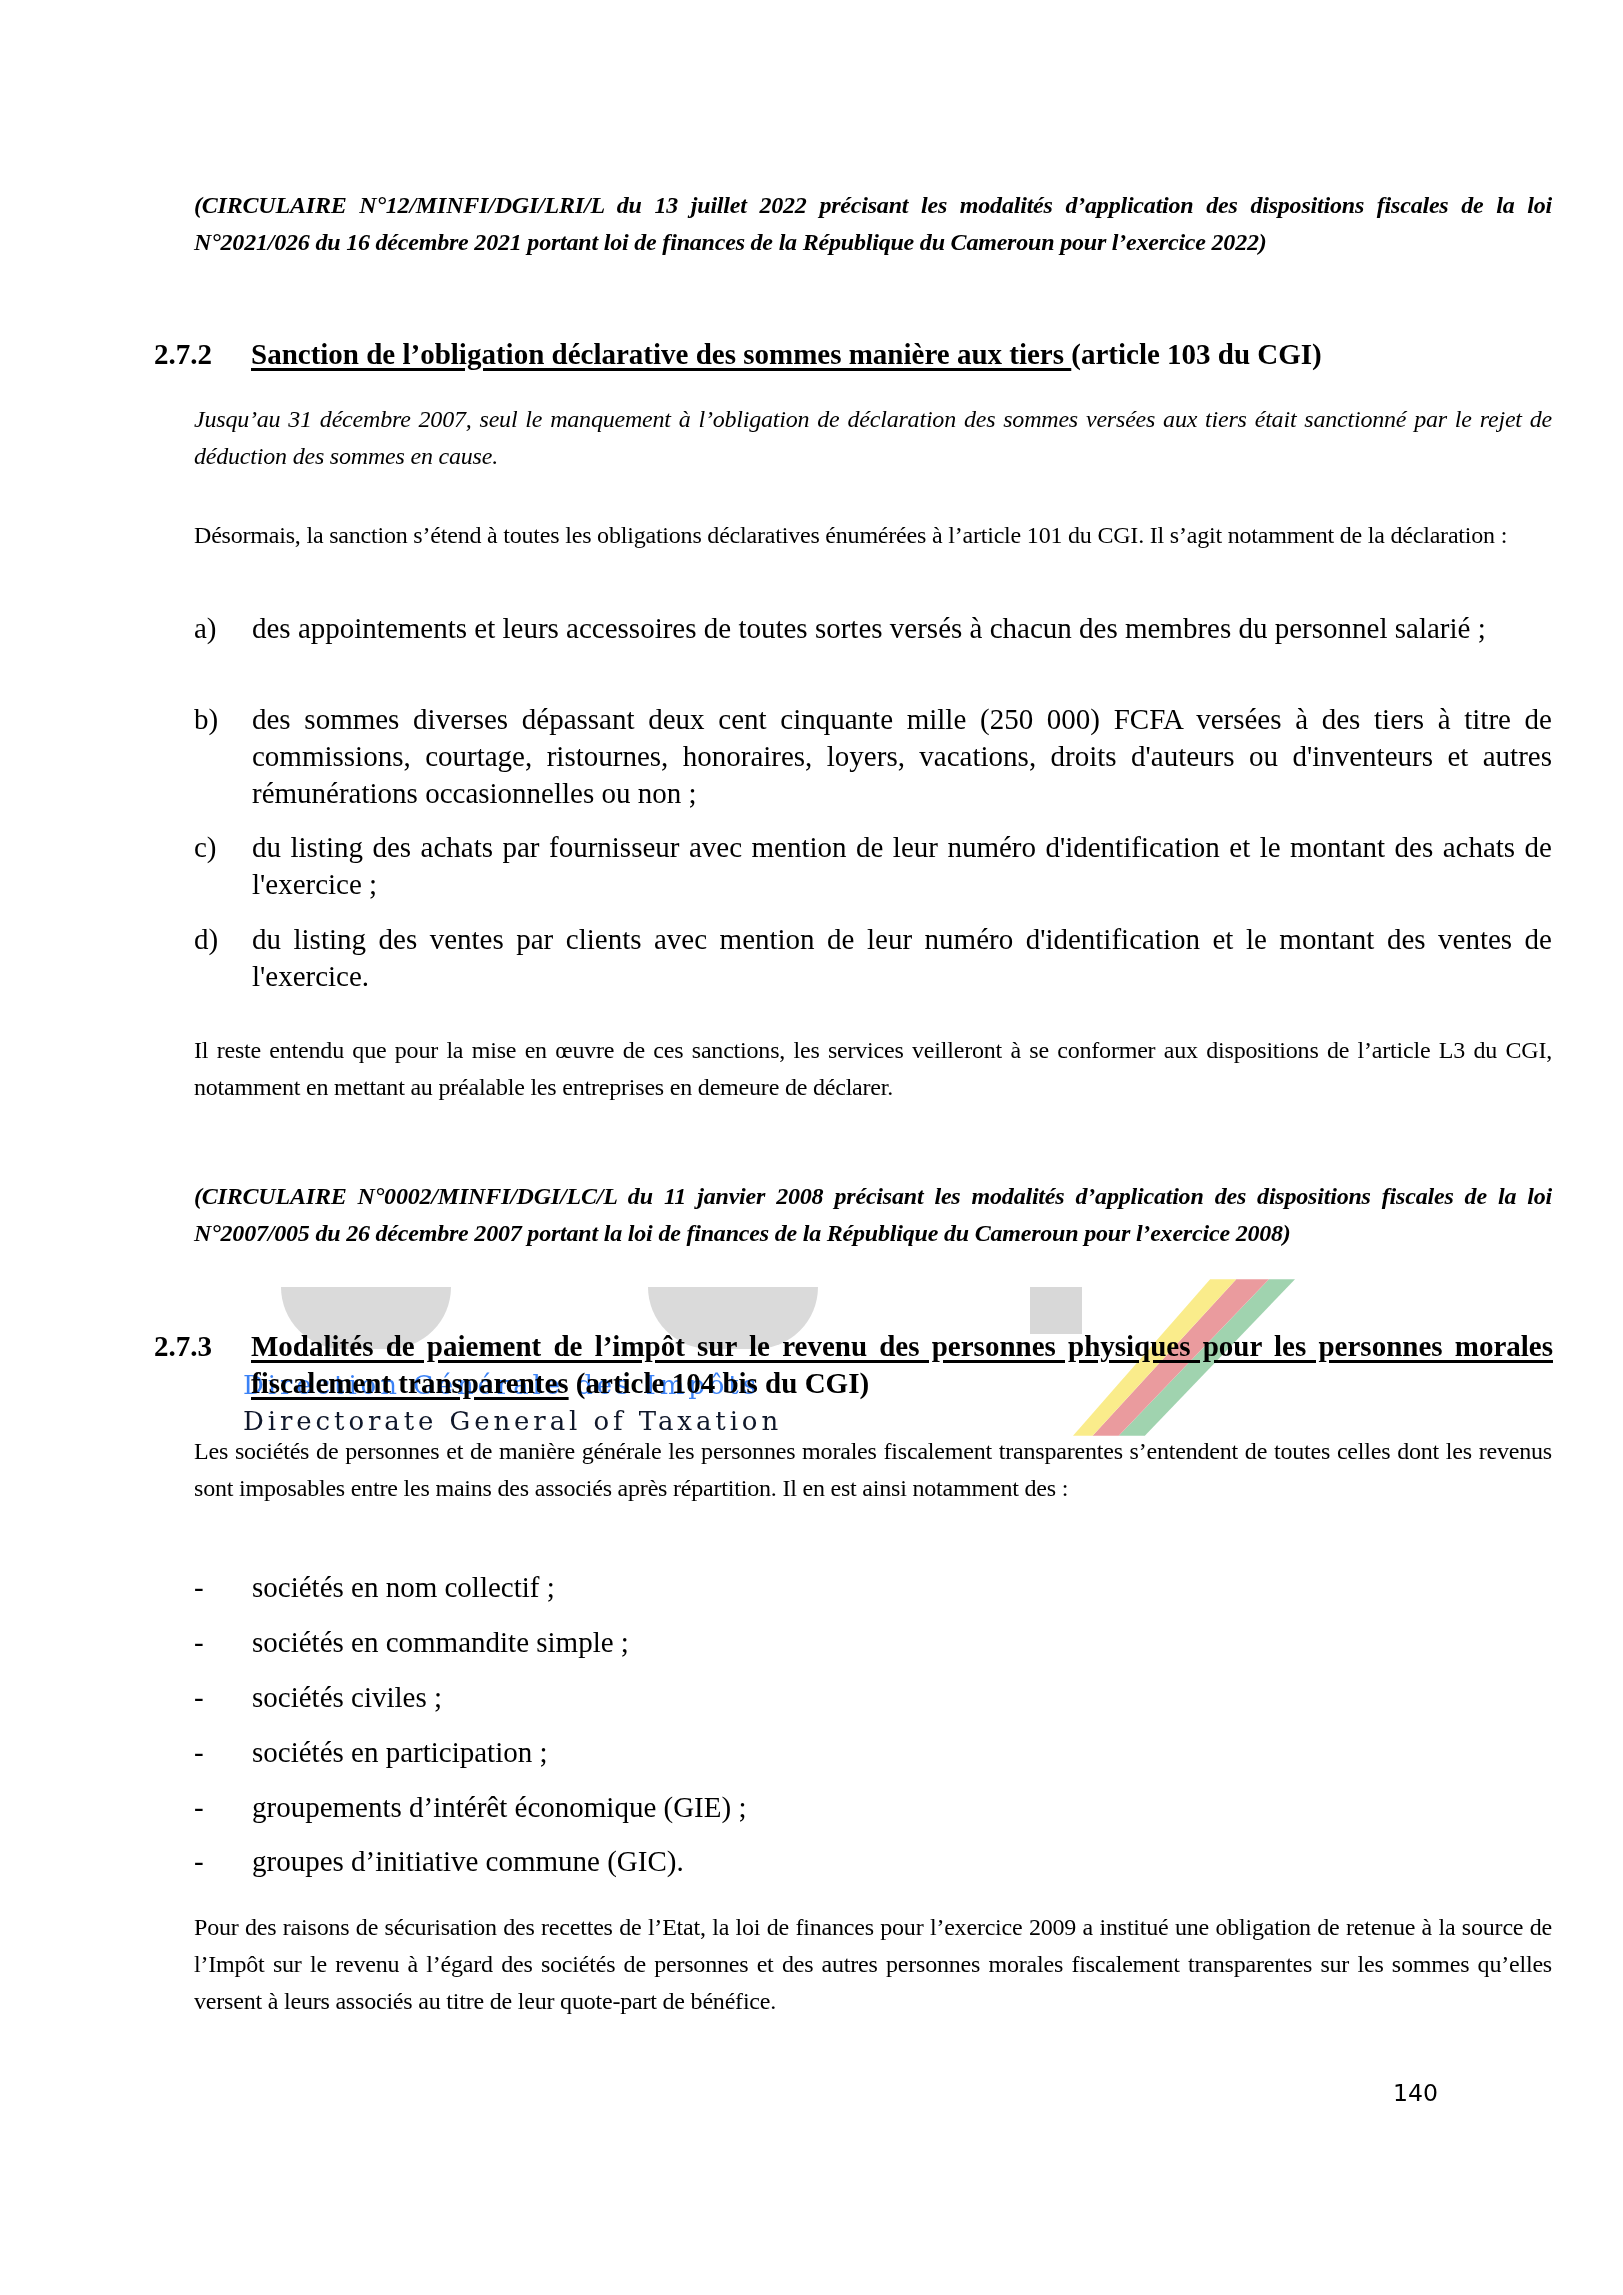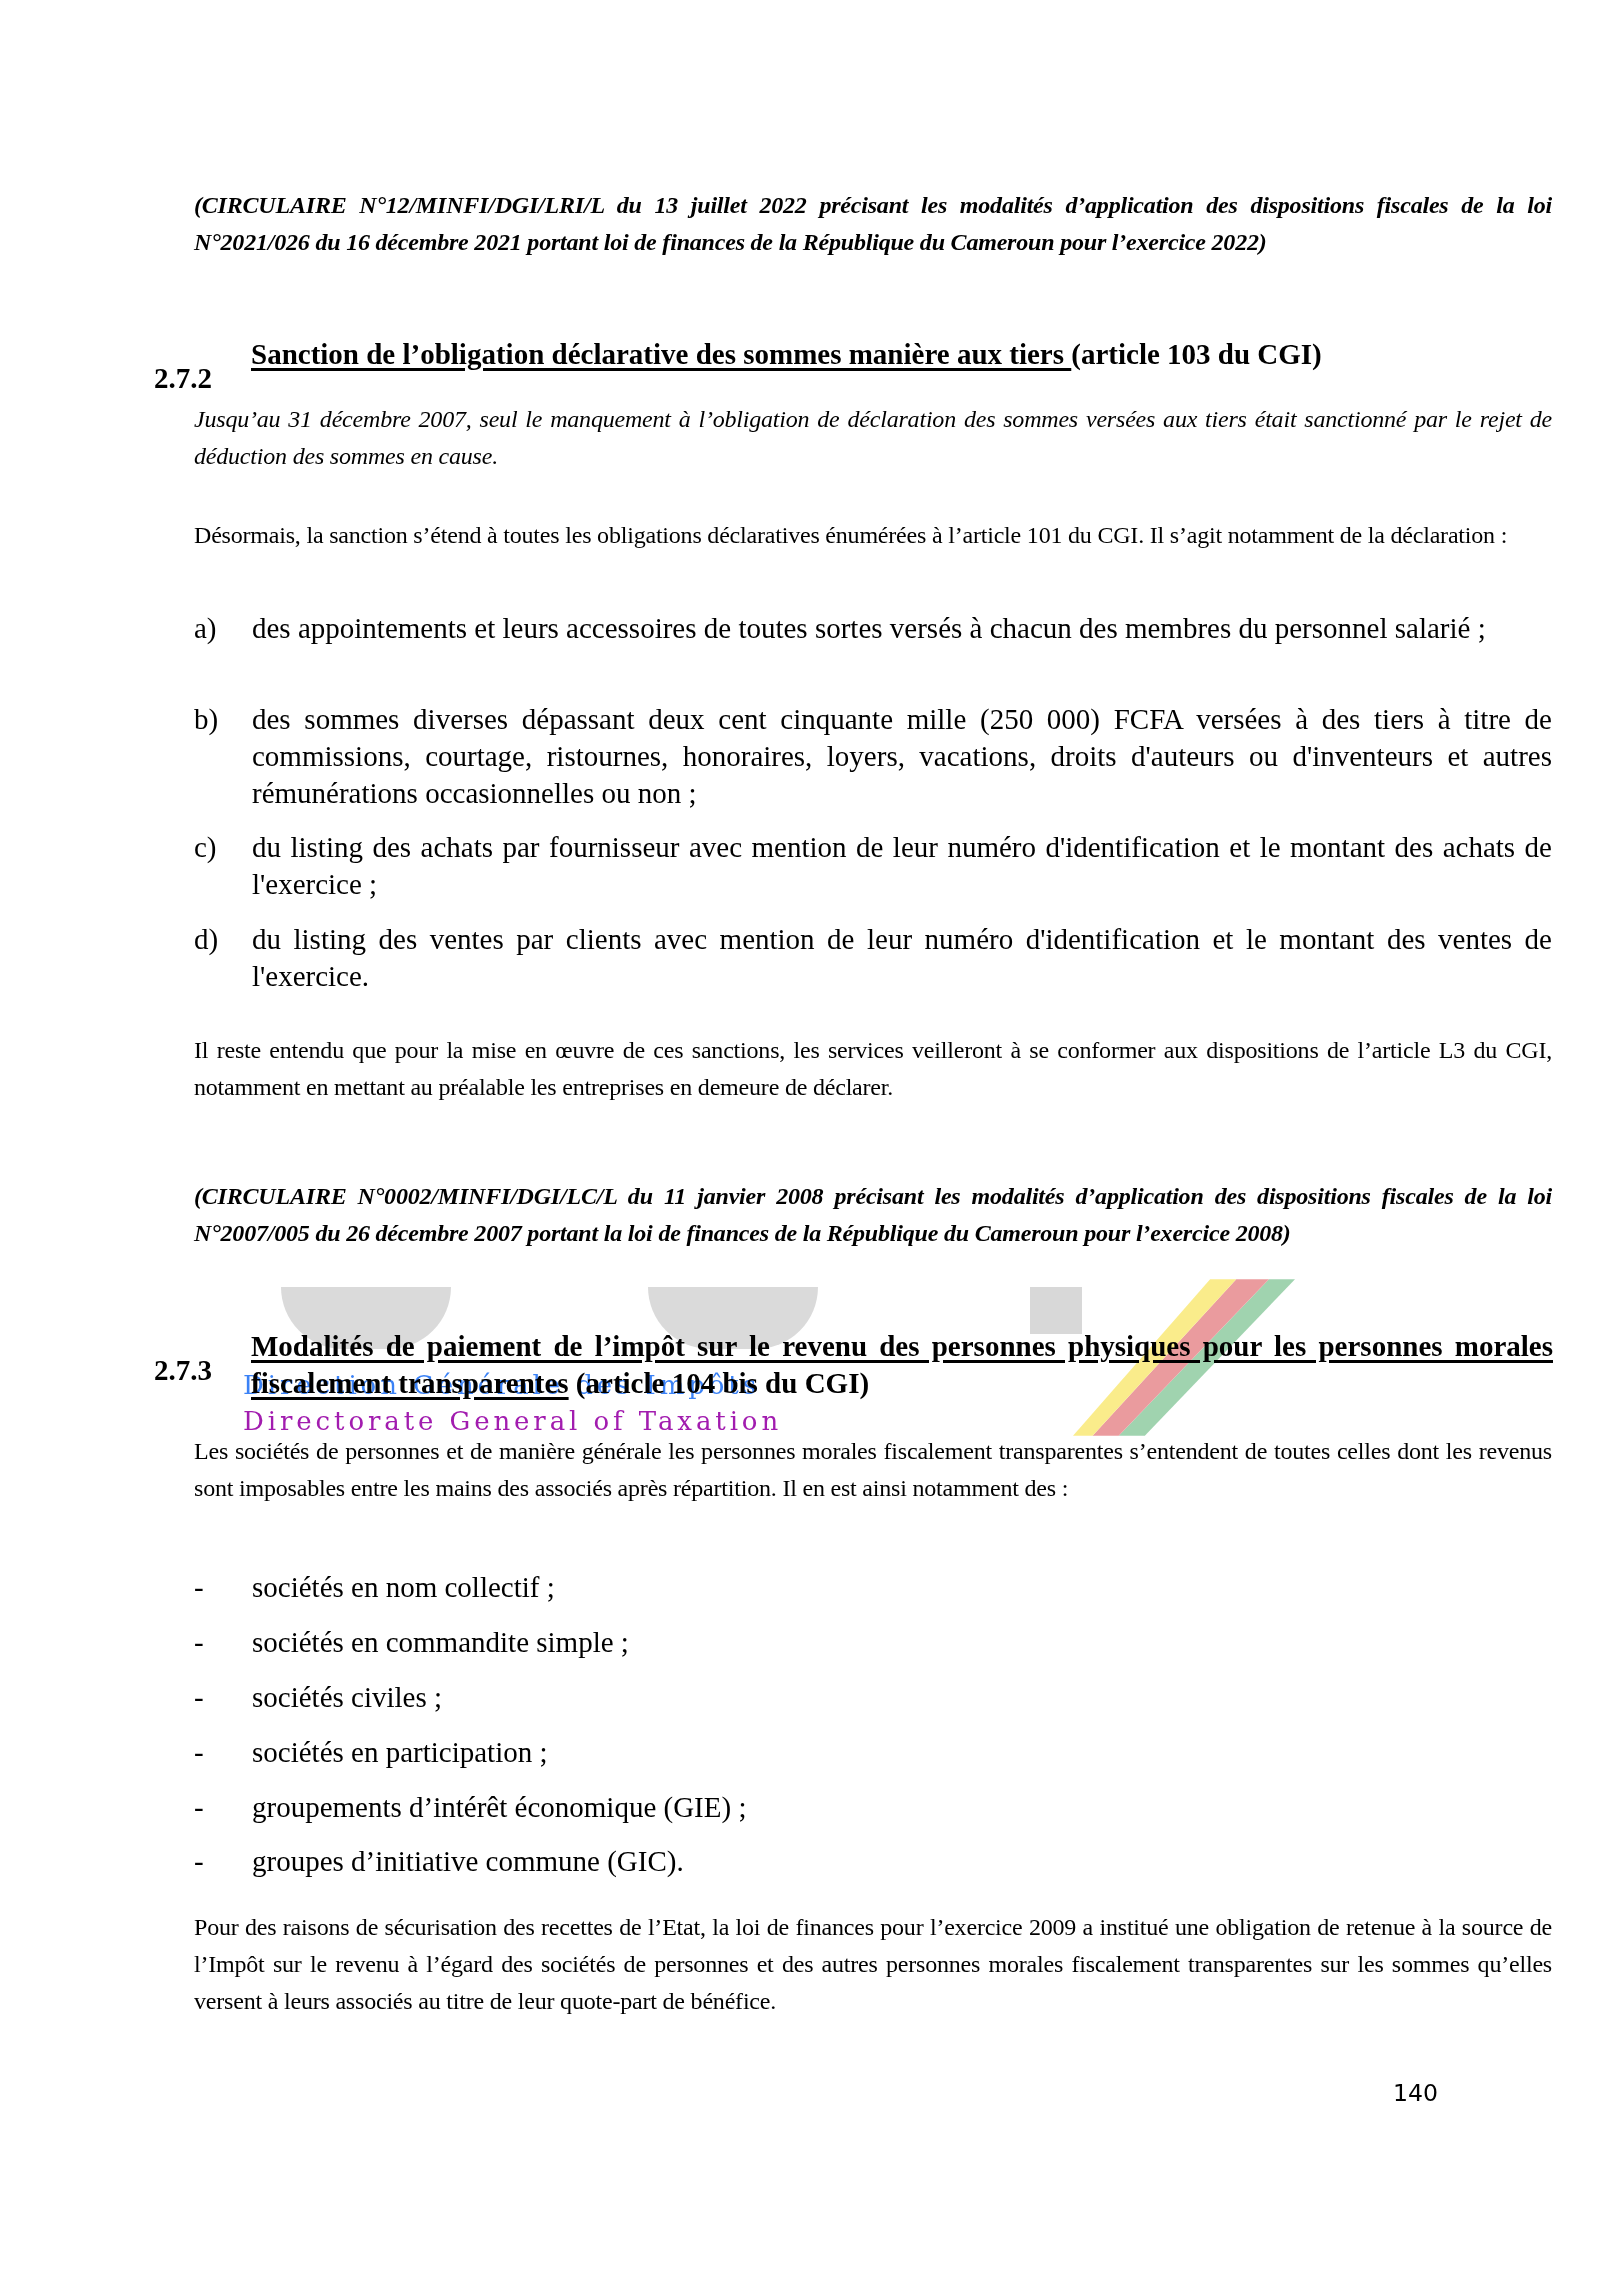--- a/index.html
+++ b/index.html
@@ -7,38 +7,38 @@
     .page {
       position: absolute; left: 0; top: 0; width: 1623px; height: 2295px;
       font-family: "Liberation Serif", serif; color: #000;
     }
     .text-col { position: absolute; left: 194px; width: 1358px; }
     .p {
       font-size: 24px; line-height: 37px; text-align: justify; margin: 0;
       letter-spacing: -0.2px;
     }
     .circ { font-weight: bold; font-style: italic; }
-    .h-num { position: absolute; left: 154px; font-weight: bold; font-size: 29px; line-height: 37px; margin-top: 24px; }
+    .h-num { position: absolute; left: 154px; font-weight: bold; font-size: 29px; line-height: 37px; }
     .h-title { position: absolute; left: 251px; width: 1302px; font-weight: bold; font-size: 29px; line-height: 37px; text-align: justify; }
     .u { text-decoration: underline; text-decoration-thickness: 2.6px; text-underline-offset: 3.9px; }
     .list-item { position: absolute; left: 194px; width: 1358px; font-size: 29px; line-height: 37px; }
     .list-item .marker { position: absolute; left: 0; top: 0; }
     .list-item .body { position: absolute; left: 58px; width: 1300px; text-align: justify; }
     .page-number {
       position: absolute; left: 1393px; top: 2079px;
       font-family: "DejaVu Sans", sans-serif; font-size: 23.6px; color: #000;
     }
     
     .wm { position: absolute; pointer-events: none; }
     .wm-logo-c1 { left: 281px; top: 1287px; width: 170px; height: 62px; background: #d4d4d4; border-radius: 0 0 85px 85px; opacity: .85; }
     .wm-logo-c2 { left: 648px; top: 1287px; width: 170px; height: 62px; background: #d4d4d4; border-radius: 0 0 85px 85px; opacity: .85; }
     .wm-logo-bar { left: 1030px; top: 1287px; width: 52px; height: 47px; background: #d4d4d4; opacity: .9; }
     .wm-stripe { left: 1073px; top: 1279px; width: 222px; height: 157px; opacity: .45; }
     .wm-text-fr { left: 243px; top: 1370px; font-family: "DejaVu Serif", serif; font-size: 26px; color: #3b82f6; letter-spacing: 3.9px; }
-    .wm-text-en { left: 243px; top: 1406px; font-family: "DejaVu Serif", serif; font-size: 26px; color: #a21caf; letter-spacing: 3.9px; }
+    .wm-text-en { left: 243px; top: 1406px; font-family: "DejaVu Serif", serif; font-size: 26px; color: #0f172a; letter-spacing: 3.9px; }
     .wm-text-fr, .wm-text-en { white-space: nowrap; }
   </style>
 </head>
 <body>
 
 <div class="page">
 
   <div class="wm wm-logo-c1"></div>
   <div class="wm wm-logo-c2"></div>
   <div class="wm wm-logo-bar"></div>

